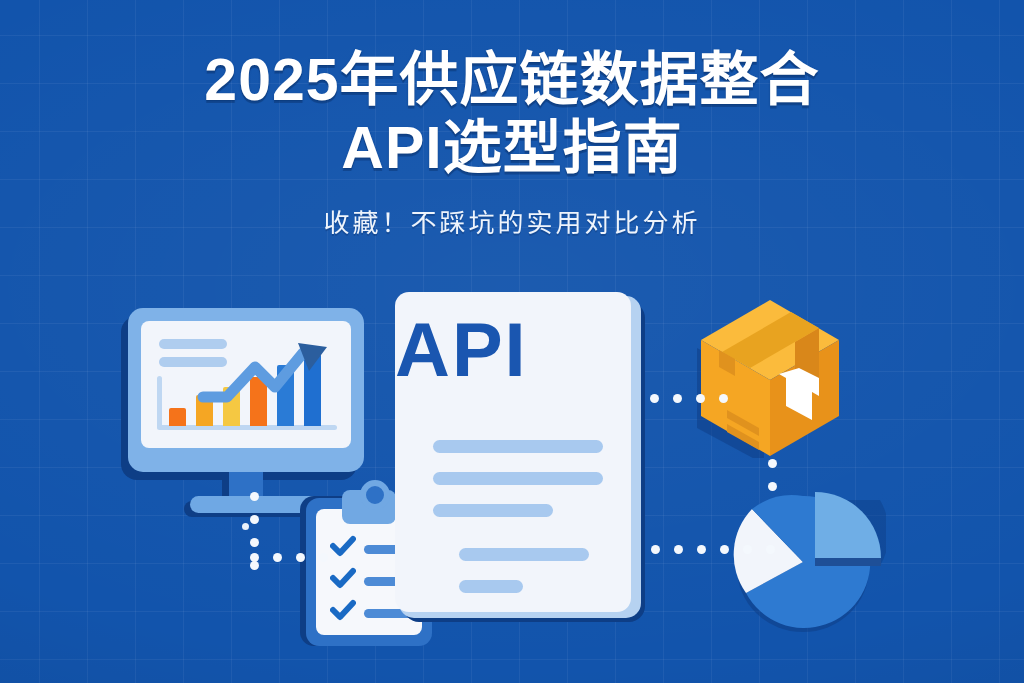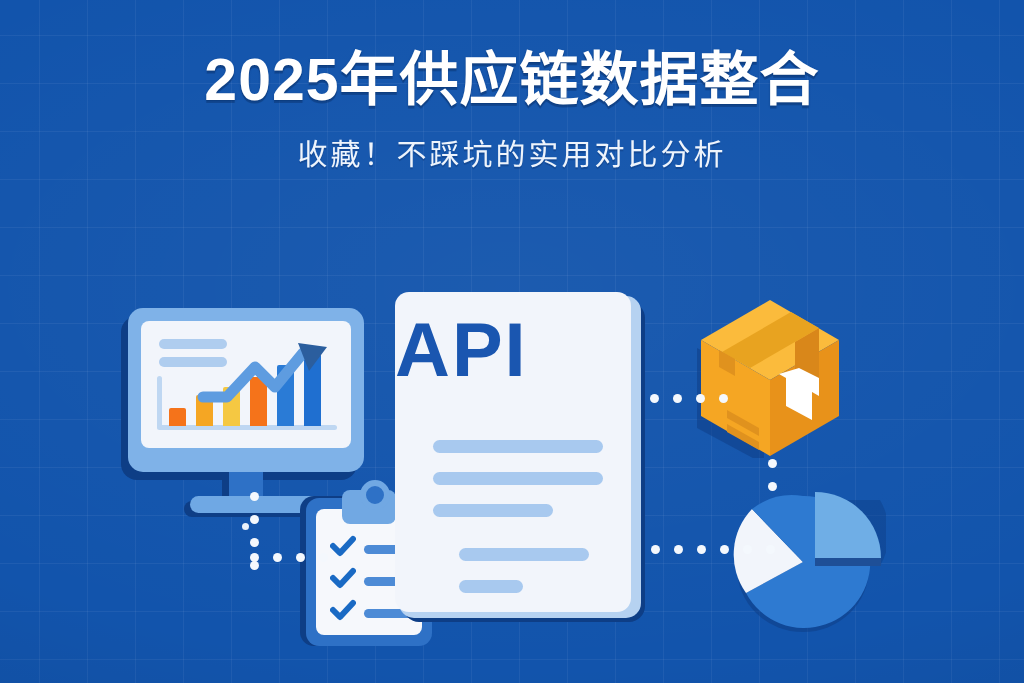--- a/index.html
+++ b/index.html
@@ -27,21 +27,21 @@
   
   .header{position:absolute;left:0;right:0;top:46px;text-align:center;z-index:8;}
   .title{
     color:#FFFFFF;font-size:59px;line-height:68px;font-weight:bold;
     letter-spacing:1px;
     text-shadow:0 3px 0 rgba(8,45,100,.38), 0 1px 2px rgba(8,45,100,.5);
     margin:0;
   }
   .title .l2{display:block;}
   .subtitle{
-    margin:22px 0 0 0;color:#EEF4FC;font-size:30px;line-height:38px;
+    margin:22px 0 0 0;color:#EEF4FC;font-size:26px;line-height:38px;
     font-weight:normal;letter-spacing:3px;
     text-shadow:0 2px 0 rgba(8,45,100,.32);
   }
 
   
   .art{position:absolute;z-index:5;}
 
   
   #monitor{left:128px;top:308px;width:236px;height:210px;}
   .mon-shadow{
@@ -116,20 +116,21 @@
   #conn-mon-clip-h{left:250px;top:553px;}
 </style>
 </head>
 <body>
 
 <div id="poster">
 
   <div class="header">
     <h1 class="title">
       <span>2025年供应链数据整合</span>
+      <span class="l2">API选型指南</span>
     </h1>
     <p class="subtitle">收藏！不踩坑的实用对比分析</p>
   </div>
 
   <div class="art" id="monitor">
     <div class="mon-shadow"></div>
     <div class="mon-body"></div>
     <div class="mon-screen">
       <div class="scr-line a"></div>
       <div class="scr-line b"></div>

